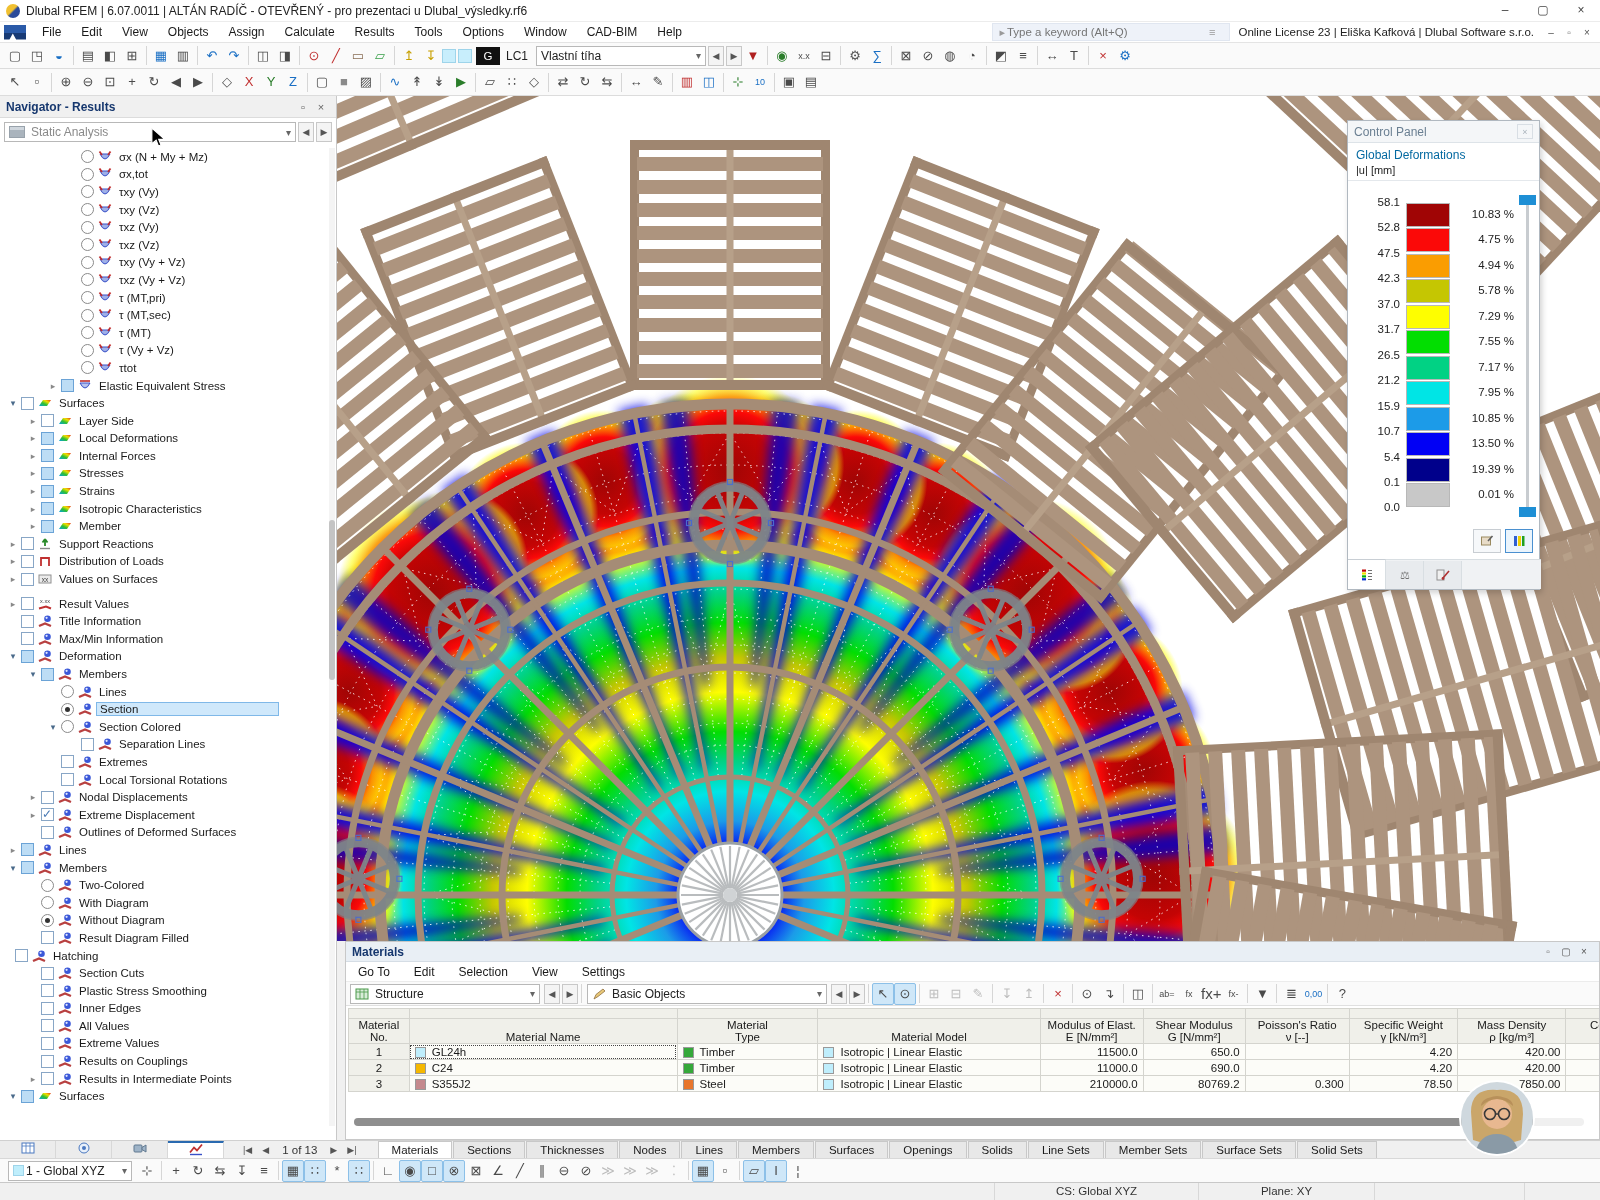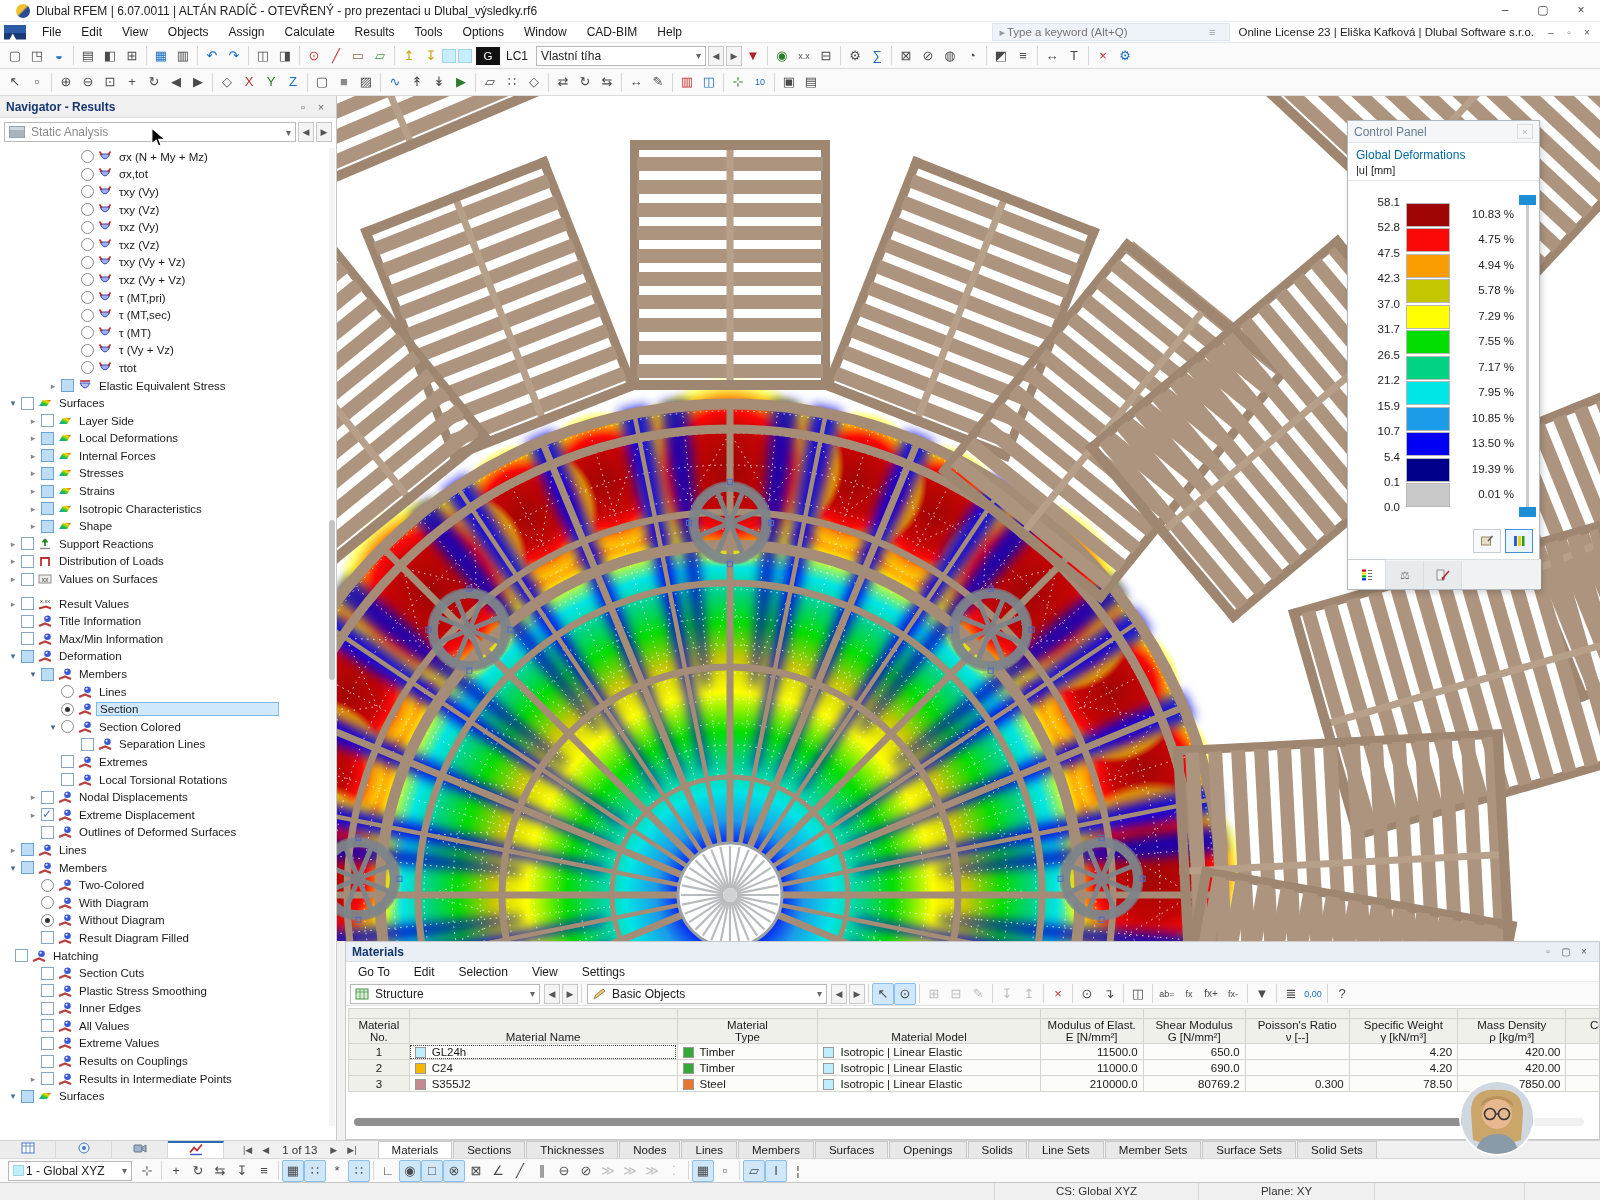--- a/index.html
+++ b/index.html
@@ -1,21 +1,21 @@
 <!DOCTYPE html>
 <html><head>
 <meta charset="utf-8">
 <style>
   * { margin:0; padding:0; box-sizing:border-box; }
   html,body { width:1600px; height:1200px; overflow:hidden; }
   body { font-family:"Liberation Sans", sans-serif; font-size:12px; color:#1a1a1a; background:#f0f0f0; }
   #app { position:relative; width:1600px; height:1200px; background:#f0f0f0; overflow:hidden; }
 
   
-  .titlebar { position:absolute; left:0; top:0; width:1600px; height:22px; background:#ffffff; display:flex; align-items:center; padding-left:16px; border-bottom:1px solid #ececec;}
+  .titlebar { position:absolute; left:0; top:0; width:1600px; height:22px; background:#ffffff; display:flex; align-items:center; padding-left:6px; border-bottom:1px solid #ececec;}
   .applogo { width:14px; height:14px; border-radius:50%; background:linear-gradient(135deg,#f0c030 0 45%,#2a4a9a 55% 100%); margin-right:6px; flex:none;}
   .titletext { font-size:12px; color:#222; white-space:nowrap;}
   .winbtns { margin-left:auto; display:flex; }
   .winbtn { width:38px; height:21px; text-align:center; line-height:20px; color:#444; font-size:12px;}
   .menubar { position:absolute; left:0; top:22px; width:1600px; height:21px; background:#ffffff; display:flex; align-items:center; border-bottom:1px solid #e4e4e4;}
   .menulogo { width:22px; height:15px; margin:0 6px 0 4px; background:linear-gradient(180deg,#2a5aa8 0 55%,#183a74 55% 100%); clip-path:polygon(0 0,100% 0,100% 100%,55% 100%,40% 60%,25% 100%,0 100%); flex:none;}
   .menuitem { padding:0 10px; height:21px; line-height:21px; color:#1a1a1a; }
   .searchwrap { margin-left:auto; display:flex; align-items:center; }
   .searchbox { width:238px; height:18px; background:#eef2f9; border:1px solid #e0e6f0; display:flex; align-items:center; padding:0 4px; color:#8a8a8a;}
   .searchbox input { border:none; background:transparent; font-family:"Liberation Sans",sans-serif; font-size:11.5px; color:#8a8a8a; width:200px; outline:none;}
@@ -587,21 +587,21 @@
                 <linearGradient id="sg22" x1="0" y1="1" x2="1" y2="0">
                   <stop offset="0" stop-color="#00a0e8"></stop>
                   <stop offset="0.4" stop-color="#30c030"></stop>
                   <stop offset="0.7" stop-color="#f0e000"></stop>
                   <stop offset="1" stop-color="#e03020"></stop>
                 </linearGradient>
               </defs>
               <path d="M1 10 L5 4 L13 4 L9 10 Z" fill="url(#sg22)"></path>
             </svg>
           </span>
-          <span class="tlabel">Shape</span>
+          <span class="tlabel">Member</span>
         </div>
         <div class="trow" style="padding-left: 6px;">
           <span class="texp">▸</span>
           <span class="ctl check"></span>
           <span class="ticon">
             <svg width="14" height="14" viewBox="0 0 14 14">
               <path d="M7 2 V9 M7 2 L4.5 5.5 M7 2 L9.5 5.5" stroke="#2a8a2a" stroke-width="1.8" fill="none"></path>
               <path d="M2 11.5 H12" stroke="#8a8a8a" stroke-width="1.4"></path>
             </svg>
           </span>
@@ -1672,21 +1672,21 @@
           <span class="tsep"></span>
           <span class="tbtn" style="color: rgb(192, 48, 48);">×</span>
           <span class="tsep"></span>
           <span class="tbtn">⊙</span>
           <span class="tbtn">↴</span>
           <span class="tsep"></span>
           <span class="tbtn">◫</span>
           <span class="tsep"></span>
           <span class="tbtn" style="font-size: 9px;">ab=</span>
           <span class="tbtn" style="font-size: 9px;">fx</span>
-          <span class="tbtn" style="font-size: 10px;">fx+</span>
+          <span class="tbtn" style="font-size: 15px;">fx+</span>
           <span class="tbtn" style="font-size: 9px;">fx-</span>
           <span class="tsep"></span>
           <span class="tbtn">▼</span>
           <span class="tsep"></span>
           <span class="tbtn">≣</span>
           <span class="tbtn" style="color: rgb(26, 111, 196); font-size: 9px;">0,00</span>
           <span class="tsep"></span>
           <span class="tbtn">?</span>
         </div>
     </div>

